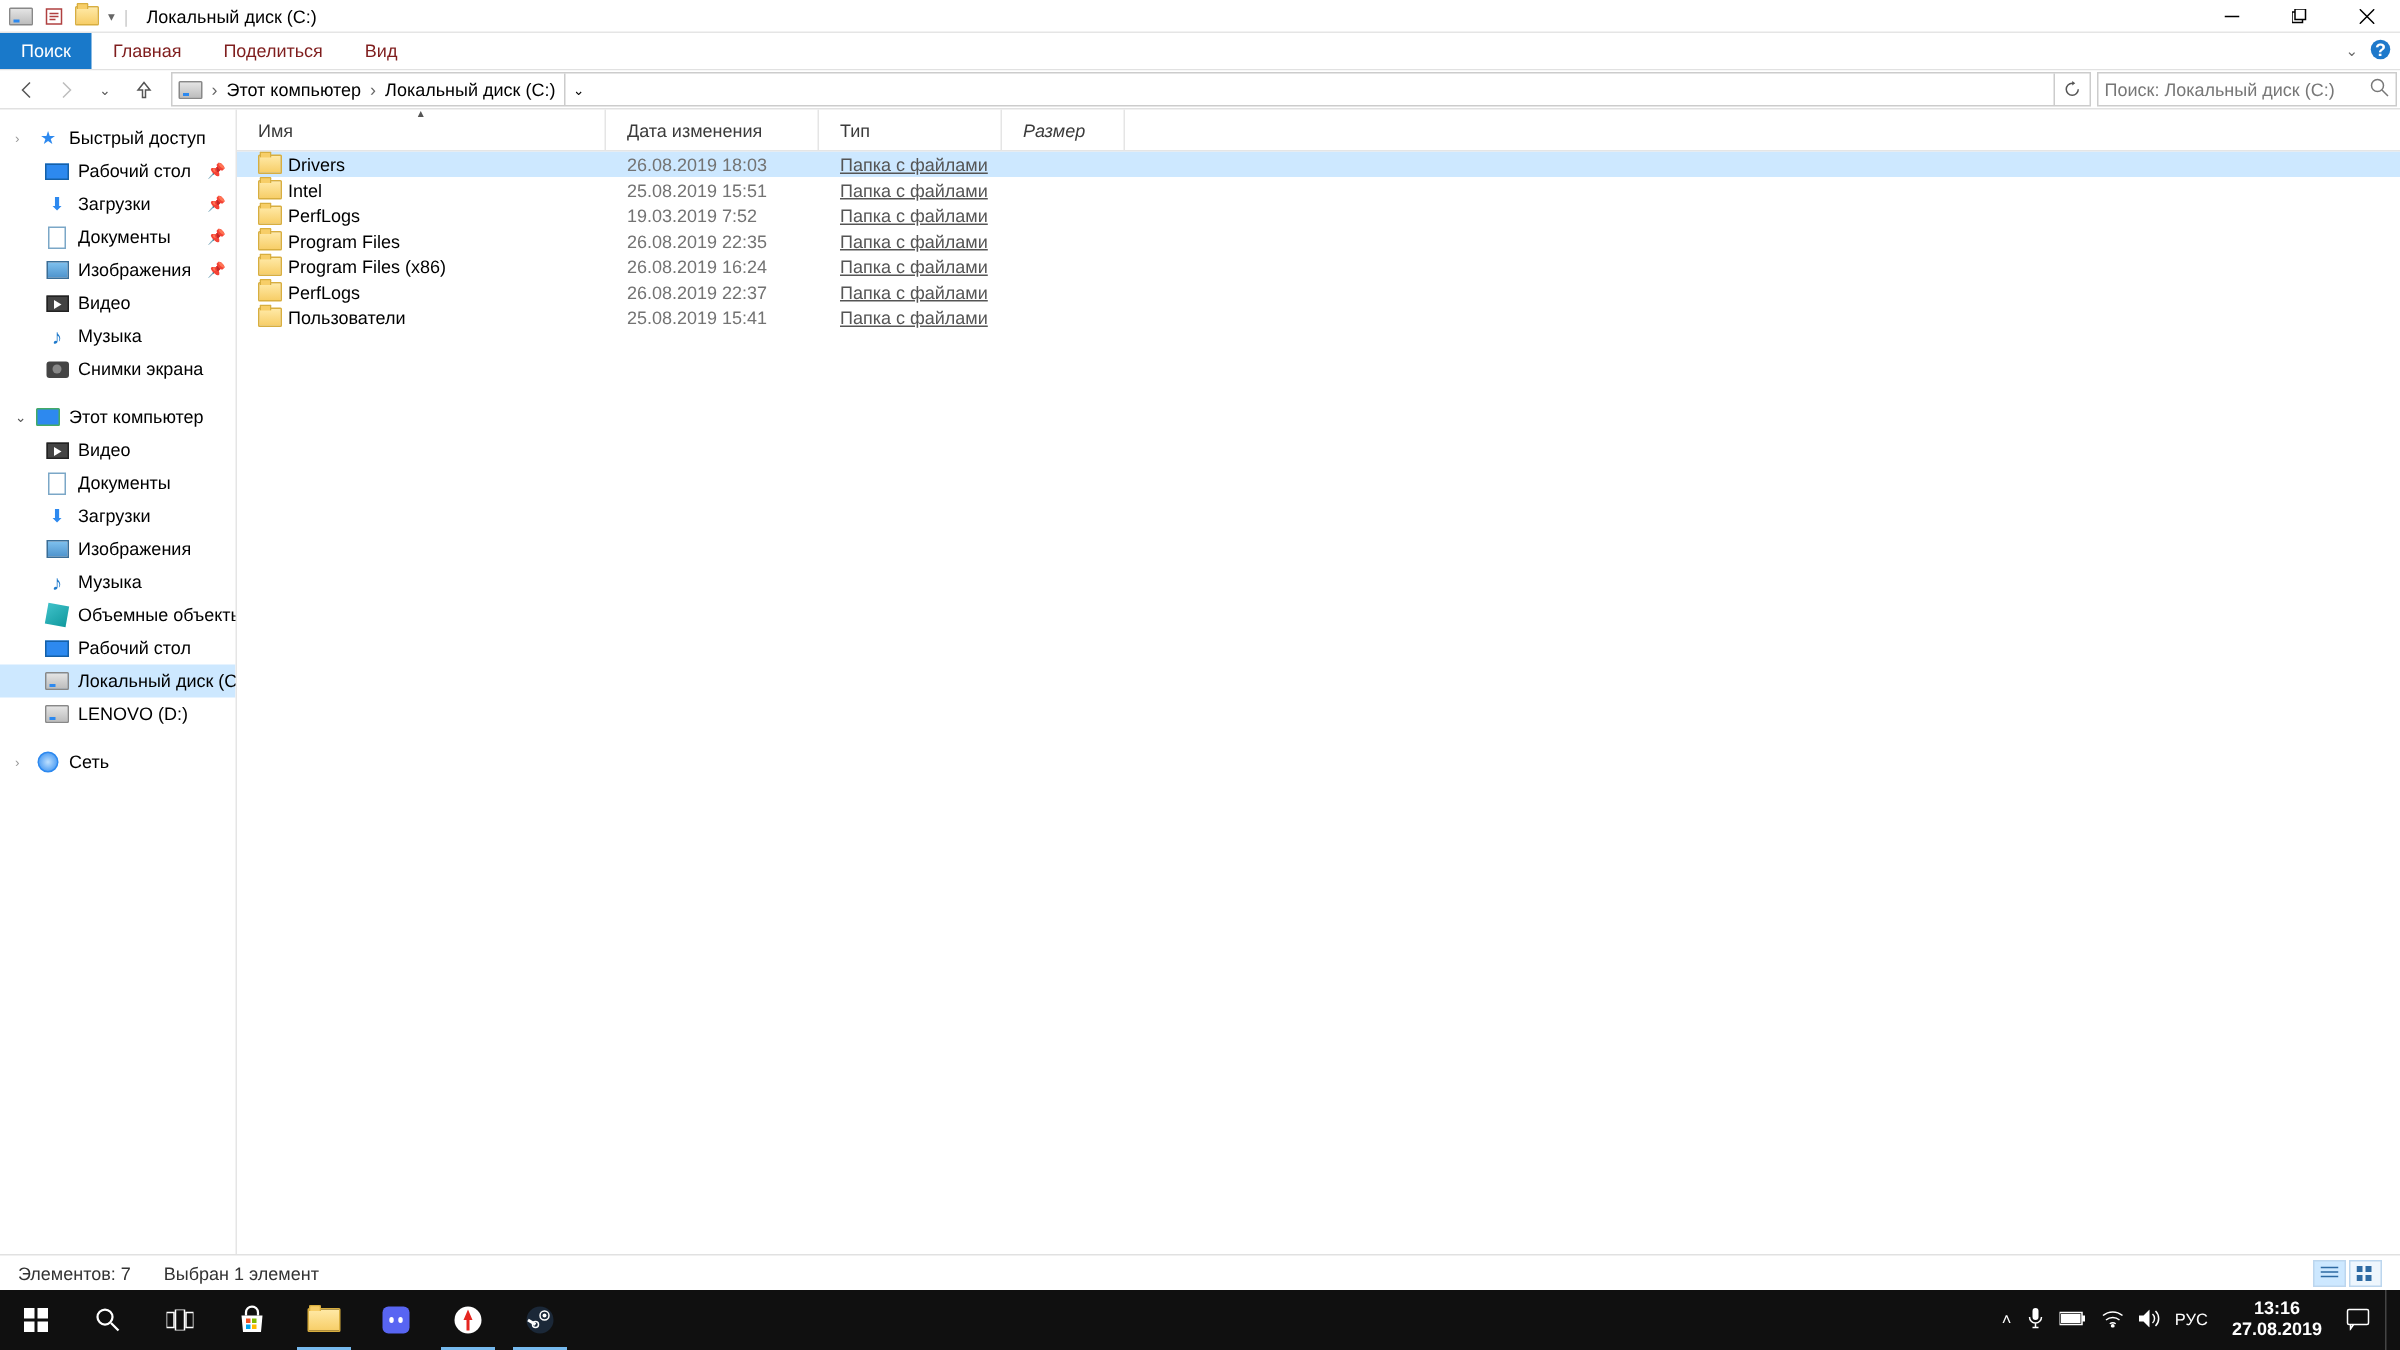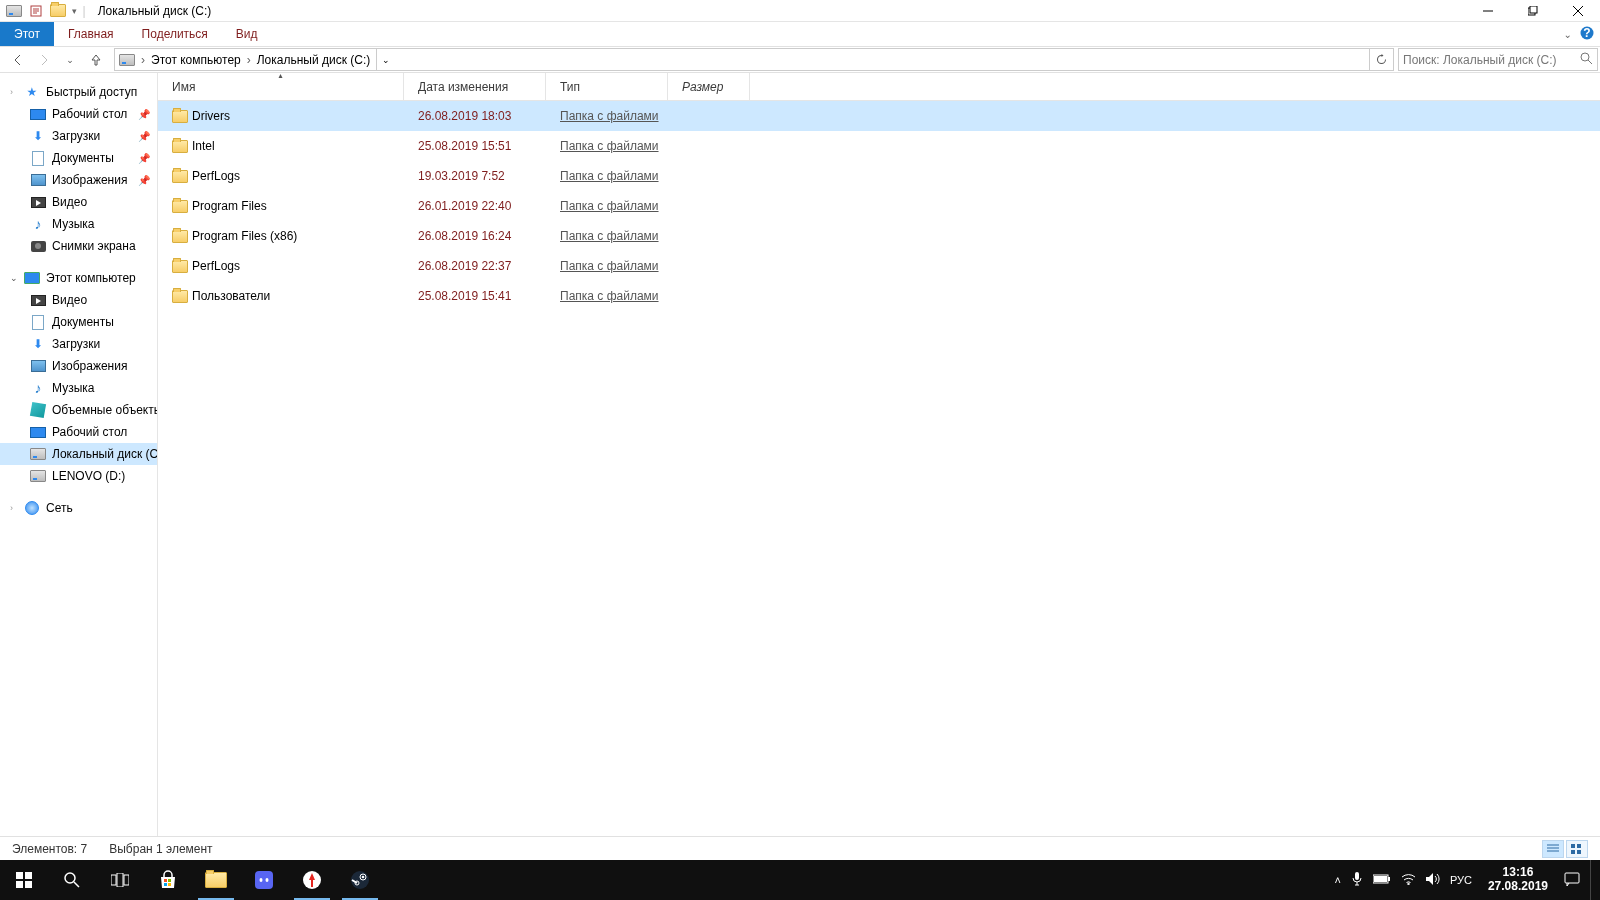--- a/index.html
+++ b/index.html
@@ -36,25 +36,25 @@
 .content { flex:1; display:flex; flex-direction:column; }
 .headerrow { height: 28px; display:flex; align-items:center; border-bottom: 1px solid #e5e5e5; color:#3b3b3b; position:relative; }
 .col { padding-left: 14px; }
 .col.name { width: 246px; position:relative; }
 .col.name .sortind { position:absolute; top:-2px; left:50%; transform:translateX(-50%); font-size:8px; color:#555; }
 .col.date { width: 142px; }
 .col.type { width: 122px; }
 .col.size { width: 82px; font-style: italic; }
 .headerrow .colsep { border-right: 1px solid #e5e5e5; height: 100%; display:flex; align-items:center; }
 .filelist { flex:1; }
-.row { height: 30px; display:flex; align-items:center;text-align:center; }
+.row { height: 17px; display:flex; align-items:center;text-align:center; }
 .row.selected { background: #cde8ff; }
 .row .cell { padding-left: 14px; display:flex; align-items:center; gap:4px; }
 .row .cell.name { width:246px; color:#000;}
-.row .cell.date { width:142px; color:#7f1d1d;}
+.row .cell.date { width:142px; color:#737373;}
 .row .cell.type { width:122px; color:#555;text-decoration:underline;}
 .row .cell.size { width:82px; color:#555;}
 .statusbar { height:24px; border-top:1px solid #e1e1e1; display:flex; align-items:center; padding: 0 12px; gap: 22px; color:#333; }
 .statusbar .viewbtns { margin-left:auto; display:flex; gap:2px; }
 .viewbtn { width:22px; height:18px; border:1px solid #bcd6ee; display:flex; align-items:center; justify-content:center; background:#eef6fd; }
 .viewbtn.active { background:#cde8ff; }
 .taskbar { height:40px; background:#101010; display:flex; align-items:center; color:#fff; }
 .tbtn { width:48px; height:40px; display:flex; align-items:center; justify-content:center; position:relative; }
 .tbtn.active::after { content:""; position:absolute; bottom:0; left:6px; right:6px; height:2px; background:#76b9ed; }
 .tray { margin-left:auto; display:flex; align-items:center; gap:10px; padding-right:4px; }
@@ -112,21 +112,21 @@
       </div>
     <div class="winbtn">
         <svg width="10" height="10">
           <path d="M0 0l10 10M10 0L0 10" stroke-width="1"></path>
         </svg>
       </div>
   </div>
 </div>
 
 <div class="ribbon-tabs">
-  <div class="ribbon-tab file">Этот</div>
+  <div class="ribbon-tab file">Поиск</div>
   <div class="ribbon-tab">Главная</div>
   <div class="ribbon-tab">Поделиться</div>
   <div class="ribbon-tab">Вид</div>
   <div class="ribbon-collapse">
     <span style="color:#666;font-size:10px;">⌄</span>
     <span><svg width="14" height="14">
           <circle cx="7" cy="7" r="6.5" fill="#1e79cb"></circle>
           <text x="7" y="11" text-anchor="middle" fill="#fff" font-size="10" font-weight="bold">?</text>
         </svg></span>
   </div>
@@ -366,21 +366,21 @@
           </div>
         </div>
         <div class="row">
           <div class="cell name">
             <span class="icon16">
               <span class="folder-icon"></span>
             </span>
             <span>Program Files</span>
           </div>
           <div class="cell date">
-            <span>26.01.2019 22:40</span>
+            <span>26.08.2019 22:35</span>
           </div>
           <div class="cell type">
             <span>Папка с файлами</span>
           </div>
           <div class="cell size">
             <span></span>
           </div>
         </div>
         <div class="row">
           <div class="cell name">

